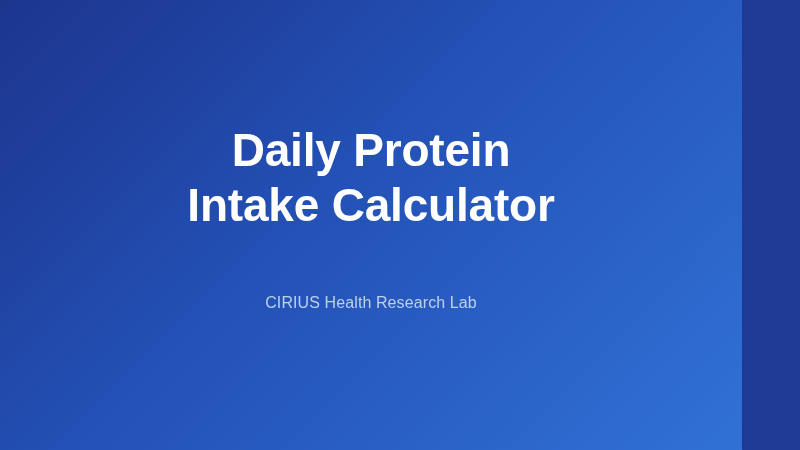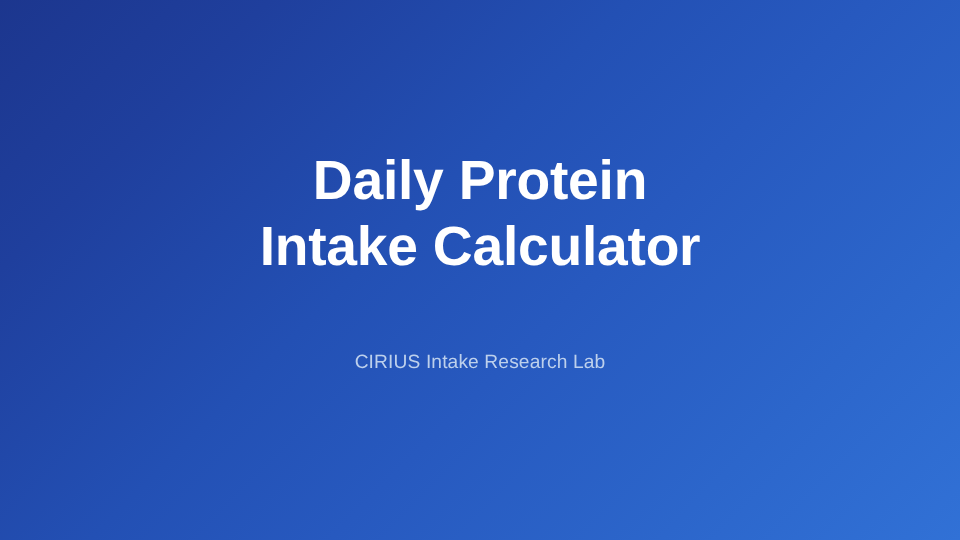--- a/index.html
+++ b/index.html
@@ -11,21 +11,21 @@
   body {
     width: 800px;
     height: 450px;
     overflow: hidden;
     font-family: "Liberation Sans", sans-serif;
     background: #1e3a93;
   }
 
   #slide {
     position: relative;
-    width: 800px;
+    width: 742px;
     height: 450px;
     box-sizing: border-box;
     background-image: linear-gradient(135deg,
         #1c368e 0%,
         #1f3f9d 18%,
         #2350b4 42%,
         #2759bf 58%,
         #2c66cb 80%,
         #3171d6 100%);
     display: flex;
@@ -72,17 +72,17 @@
 </style>
 </head>
 <body>
 
 <div id="slide">
 
   <div id="content-block">
 
     <h1 id="slide-title">Daily Protein Intake Calculator</h1>
 
-    <p id="slide-subtitle">CIRIUS Intake Research Lab</p>
+    <p id="slide-subtitle">CIRIUS Health Research Lab</p>
 
   </div>
 
 </div>
 
 </body></html>

